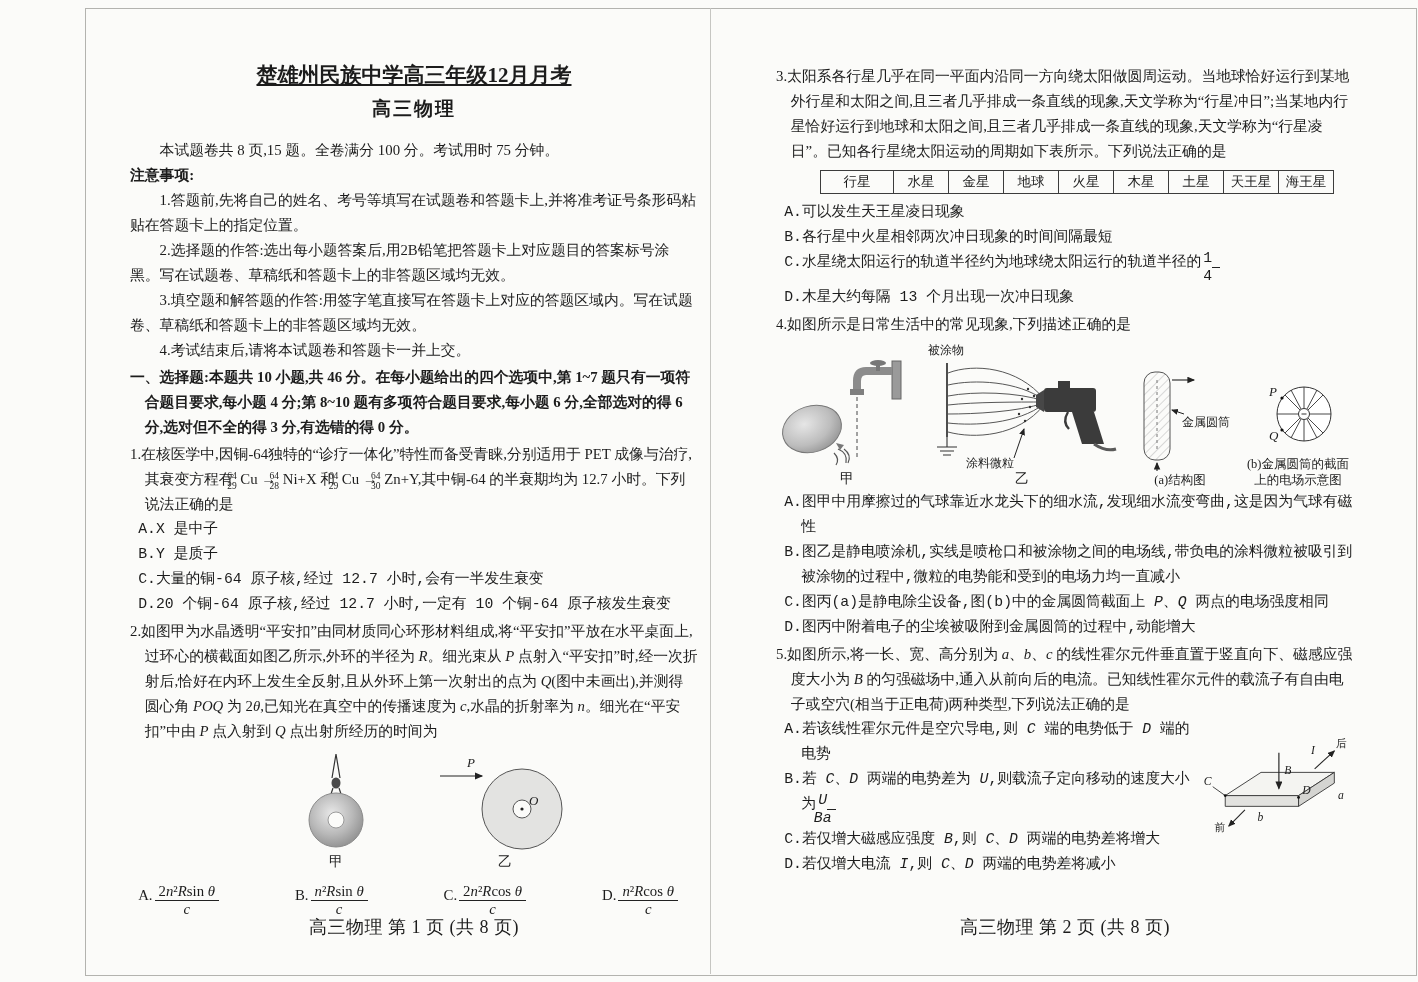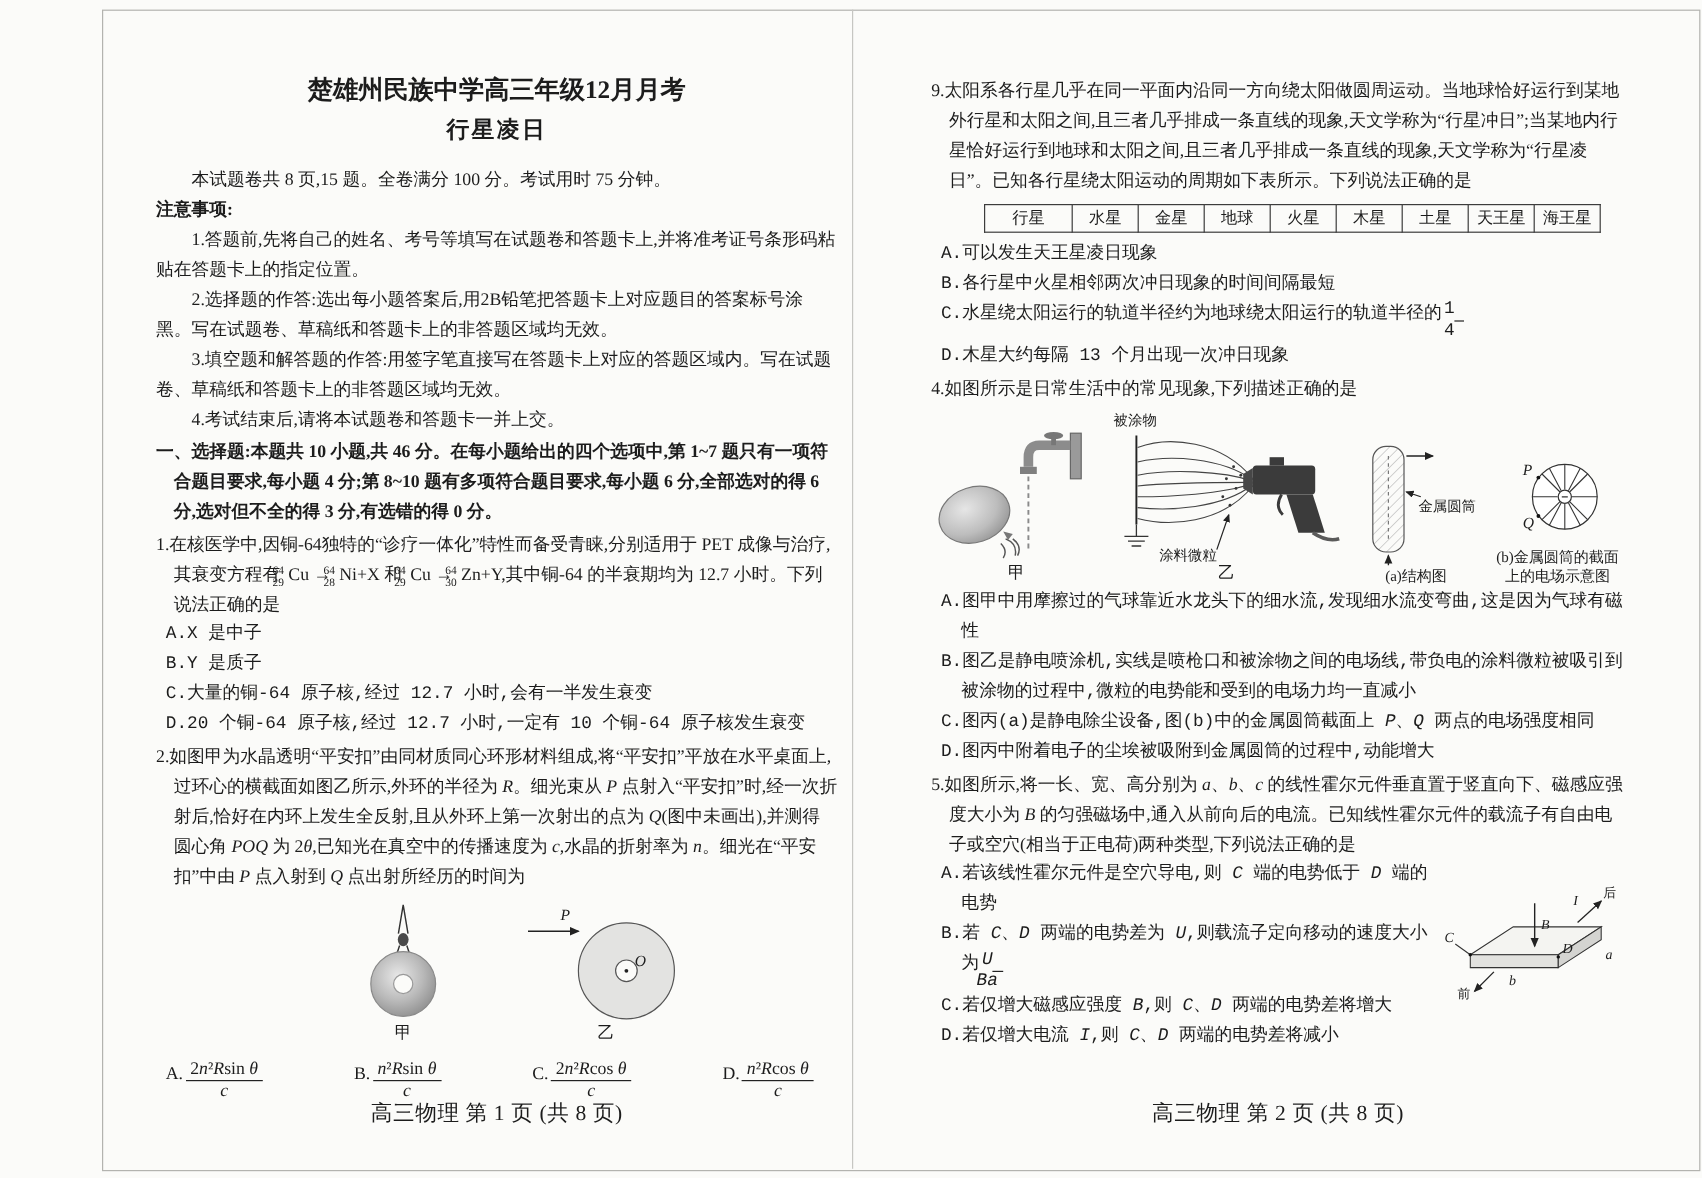--- a/index.html
+++ b/index.html
@@ -7,21 +7,21 @@
     width:1418px;height:982px;position:relative;overflow:hidden;
     background:#fbfbf9;
     font-family:"Liberation Serif","DejaVu Serif",serif;
     color:#1c1c1c;font-size:14.8px;line-height:25px;
   }
   .frame{position:absolute;left:85px;top:8px;width:1330px;height:966px;border:1px solid #b3b3af;}
   .divider{position:absolute;left:710px;top:8px;width:1px;height:966px;background:#c6c6c2;}
   .page{position:absolute;top:0;height:982px;}
   #page1{left:0;width:710px;padding:52px 12px 0 130px;box-sizing:border-box;}
   #page2{left:710px;width:708px;padding:64px 64px 0 66px;box-sizing:border-box;}
-  .title{font-size:21px;font-weight:bold;text-align:center;line-height:30px;margin-top:8px;}
+  .title{font-size:21px;font-weight:bold;text-align:center;line-height:30px;margin-top:8px;text-decoration:underline;}
   .subtitle{font-size:19px;font-weight:bold;text-align:center;line-height:30px;letter-spacing:2px;margin-top:4px;}
   p{margin:0;}
   .indent2{text-indent:2em;}
   .hang1{padding-left:1em;text-indent:-1em;}
   .opt{margin-left:0.55em;padding-left:1.15em;text-indent:-1.15em;font-family:Liberation Mono, monospace;}
   .bold{font-weight:bold;}
   .mt14{margin-top:14px;} .mt2{margin-top:2px;}
   i{font-style:italic;}
   .nuc{display:inline-block;vertical-align:-0.5em;text-align:center;line-height:1.05;font-size:9.5px;margin:0 1px 0 2px;}
   .nuc span{display:block;}
@@ -51,21 +51,21 @@
   svg line,svg path,svg circle,svg polygon,svg rect,svg ellipse{vector-effect:none;}
 </style>
 </head>
 <body>
 
 <div class="frame"></div>
 <div class="divider"></div>
 
 <div class="page" id="page1">
   <div class="title">楚雄州民族中学高三年级12月月考</div>
-  <div class="subtitle">行星凌日</div>
+  <div class="subtitle">高三物理</div>
 
   <p class="indent2 mt14">本试题卷共 8 页,15 题。全卷满分 100 分。考试用时 75 分钟。</p>
   <p class="bold">注意事项:</p>
   <p class="indent2">1.答题前,先将自己的姓名、考号等填写在试题卷和答题卡上,并将准考证号条形码粘贴在答题卡上的指定位置。</p>
   <p class="indent2">2.选择题的作答:选出每小题答案后,用2B铅笔把答题卡上对应题目的答案标号涂黑。写在试题卷、草稿纸和答题卡上的非答题区域均无效。</p>
   <p class="indent2">3.填空题和解答题的作答:用签字笔直接写在答题卡上对应的答题区域内。写在试题卷、草稿纸和答题卡上的非答题区域均无效。</p>
   <p class="indent2">4.考试结束后,请将本试题卷和答题卡一并上交。</p>
 
   <p class="bold hang1 mt2">一、选择题:本题共 10 小题,共 46 分。在每小题给出的四个选项中,第 1~7 题只有一项符合题目要求,每小题 4 分;第 8~10 题有多项符合题目要求,每小题 6 分,全部选对的得 6 分,选对但不全的得 3 分,有选错的得 0 分。</p>
 
@@ -118,21 +118,21 @@
     <span>B.<span class="frac"><span class="fn"><i>n</i>²<i>R</i>sin <i>θ</i></span><span class="fd"><i>c</i></span></span></span>
     <span>C.<span class="frac"><span class="fn">2<i>n</i>²<i>R</i>cos <i>θ</i></span><span class="fd"><i>c</i></span></span></span>
     <span>D.<span class="frac"><span class="fn"><i>n</i>²<i>R</i>cos <i>θ</i></span><span class="fd"><i>c</i></span></span></span>
   </div>
 
   <div class="footer">高三物理 第 1 页 (共 8 页)</div>
 </div>
 
 <div class="page" id="page2">
 
-  <p class="hang1">9.太阳系各行星几乎在同一平面内沿同一方向绕太阳做圆周运动。当地球恰好运行到某地外行星和太阳之间,且三者几乎排成一条直线的现象,天文学称为“行星冲日”;当某地内行星恰好运行到地球和太阳之间,且三者几乎排成一条直线的现象,天文学称为“行星凌日”。已知各行星绕太阳运动的周期如下表所示。下列说法正确的是</p>
+  <p class="hang1">3.太阳系各行星几乎在同一平面内沿同一方向绕太阳做圆周运动。当地球恰好运行到某地外行星和太阳之间,且三者几乎排成一条直线的现象,天文学称为“行星冲日”;当某地内行星恰好运行到地球和太阳之间,且三者几乎排成一条直线的现象,天文学称为“行星凌日”。已知各行星绕太阳运动的周期如下表所示。下列说法正确的是</p>
 
   <table class="ptable">
     <tbody>
         <tr>
       <td>行星</td>
       <td>水星</td>
       <td>金星</td>
       <td>地球</td>
       <td>火星</td>
       <td>木星</td>

